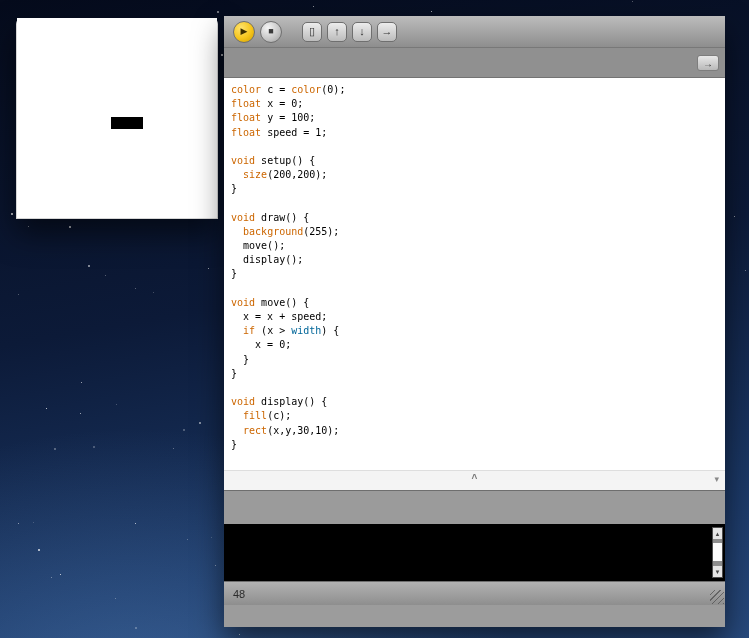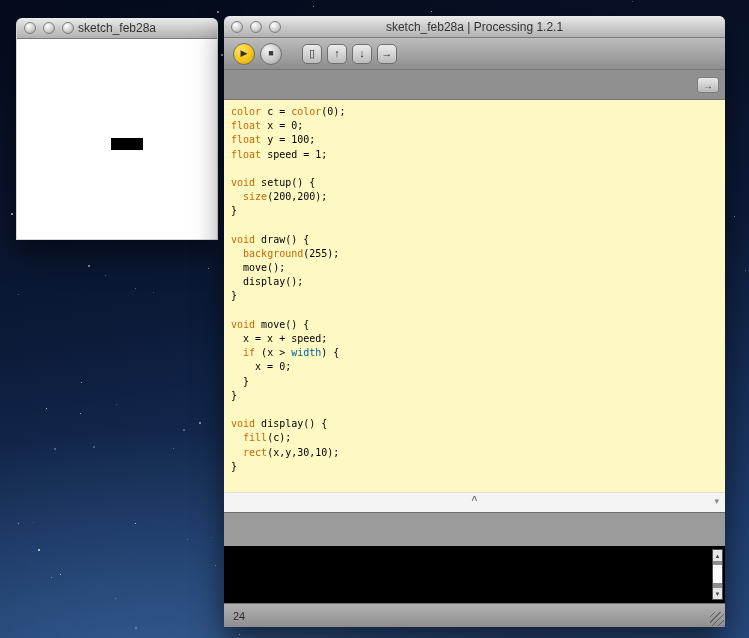--- a/index.html
+++ b/index.html
@@ -48,21 +48,21 @@
   [data-name="new-button"] { margin-left:15px; }
 
   .tabstrip { height:30px; flex:0 0 30px; background:#909090; border-bottom:1px solid #737373; position:relative; }
   .tab { position:absolute; left:24px; bottom:0; height:23px; padding:0 13px;
     background:linear-gradient(#dedede,#bfbfbf); border-radius:6px 6px 0 0;
     display:flex; align-items:center; font-size:11px; color:#1a1a1a; cursor:pointer; }
   .tab-menu { position:absolute; right:6px; top:7px; width:22px; height:16px;
     background:linear-gradient(#e8e8e8,#b9b9b9); border:1px solid #7d7d7d; border-radius:3px;
     display:flex; align-items:center; justify-content:center; font-size:10px; color:#333; cursor:pointer; }
 
-  .editor { height:392px; flex:0 0 392px; background:#fef9c3; overflow:hidden; padding:5px 8px 0 7px; cursor:text; }
+  .editor { height:392px; flex:0 0 392px; background:#ffffff; overflow:hidden; padding:5px 8px 0 7px; cursor:text; }
   .code { font-family:"DejaVu Sans Mono",monospace; font-size:10px; line-height:14.2px; white-space:pre; color:var(--plain); }
   .code-line { height:14.2px; }
   .tok-o { color:var(--keyword); }
   .tok-b { color:var(--literal); }
   .tok-p { color:var(--plain); }
 
   .splitter { height:20px; flex:0 0 20px; background:#f4f4f4; border-top:1px solid #dedede;
     position:relative; cursor:row-resize; }
   .caret { position:absolute; left:50%; transform:translateX(-50%); top:2px;
     font-size:10px; font-weight:bold; color:#777; }
@@ -238,42 +238,26 @@
       <div class="star" style="left: 67.7644%; top: 75.2998%; width: 1px; height: 1px; opacity: 0.78;"></div>
       <div class="star" style="left: 50.9178%; top: 57.2883%; width: 1px; height: 1px; opacity: 0.66;"></div>
       <div class="star" style="left: 34.5909%; top: 62.0307%; width: 1px; height: 1px; opacity: 0.76;"></div>
       <div class="star" style="left: 36.721%; top: 28.5896%; width: 1px; height: 1px; opacity: 0.77;"></div>
       <div class="star" style="left: 27.6206%; top: 21.0273%; width: 1px; height: 1px; opacity: 0.58;"></div>
       <div class="star" style="left: 45.6291%; top: 9.93779%; width: 1px; height: 1px; opacity: 0.37;"></div>
       <div class="star" style="left: 90.7149%; top: 46.1801%; width: 1px; height: 1px; opacity: 0.91;"></div>
     </div>
 
   <div class="window sketch-window" data-name="sketch-output-window">
-    <div class="titlebar" data-name="sketch-window-titlebar">
-      <span class="traffic" data-name="window-controls">
-        <span class="light" data-name="close-button"></span>
-        <span class="light" data-name="minimize-button"></span>
-        <span class="light" data-name="zoom-button"></span>
-      </span>
-      <span class="title" data-name="sketch-window-title">sketch_feb28a</span>
-    </div>
     <div class="canvas" data-name="sketch-canvas">
       <div class="moving-rect" data-name="sketch-rect" style="left: 94px; top: 99px; width: 32px; height: 12px;"></div>
     </div>
   </div>
 
   <div class="window ide-window" data-name="processing-ide-window">
-    <div class="titlebar" data-name="ide-titlebar">
-      <span class="traffic" data-name="window-controls">
-        <span class="light" data-name="close-button"></span>
-        <span class="light" data-name="minimize-button"></span>
-        <span class="light" data-name="zoom-button"></span>
-      </span>
-      <span class="title" data-name="ide-window-title">sketch_feb28a | Processing 1.2.1</span>
-    </div>
 
     <div class="toolbar" data-name="toolbar">
         <button class="tb-btn round" data-name="run-button">
           <span data-name="play-icon">▶</span>
         </button>
         <button class="tb-btn round" data-name="stop-button">
           <span data-name="stop-icon">■</span>
         </button>
         <button class="tb-btn square" data-name="new-button">
           <span data-name="new-file-icon">▯</span>
@@ -313,17 +297,17 @@
       <div class="console-scrollbar" data-name="console-scrollbar">
         <span class="sb-arrow" data-name="scrollbar-up-icon">▲</span>
         <span class="sb-track" data-name="scrollbar-track">
           <span class="sb-thumb" data-name="scrollbar-thumb"></span>
         </span>
         <span class="sb-arrow" data-name="scrollbar-down-icon">▼</span>
       </div>
     </div>
 
     <div class="statusbar" data-name="status-bar">
-      <span class="line-num" data-name="current-line-number">24</span>
+      <span class="line-num" data-name="current-line-number">48</span>
       <div class="resize-grip" data-name="resize-grip"></div>
     </div>
   </div>
 </div>
 
 </body></html>

